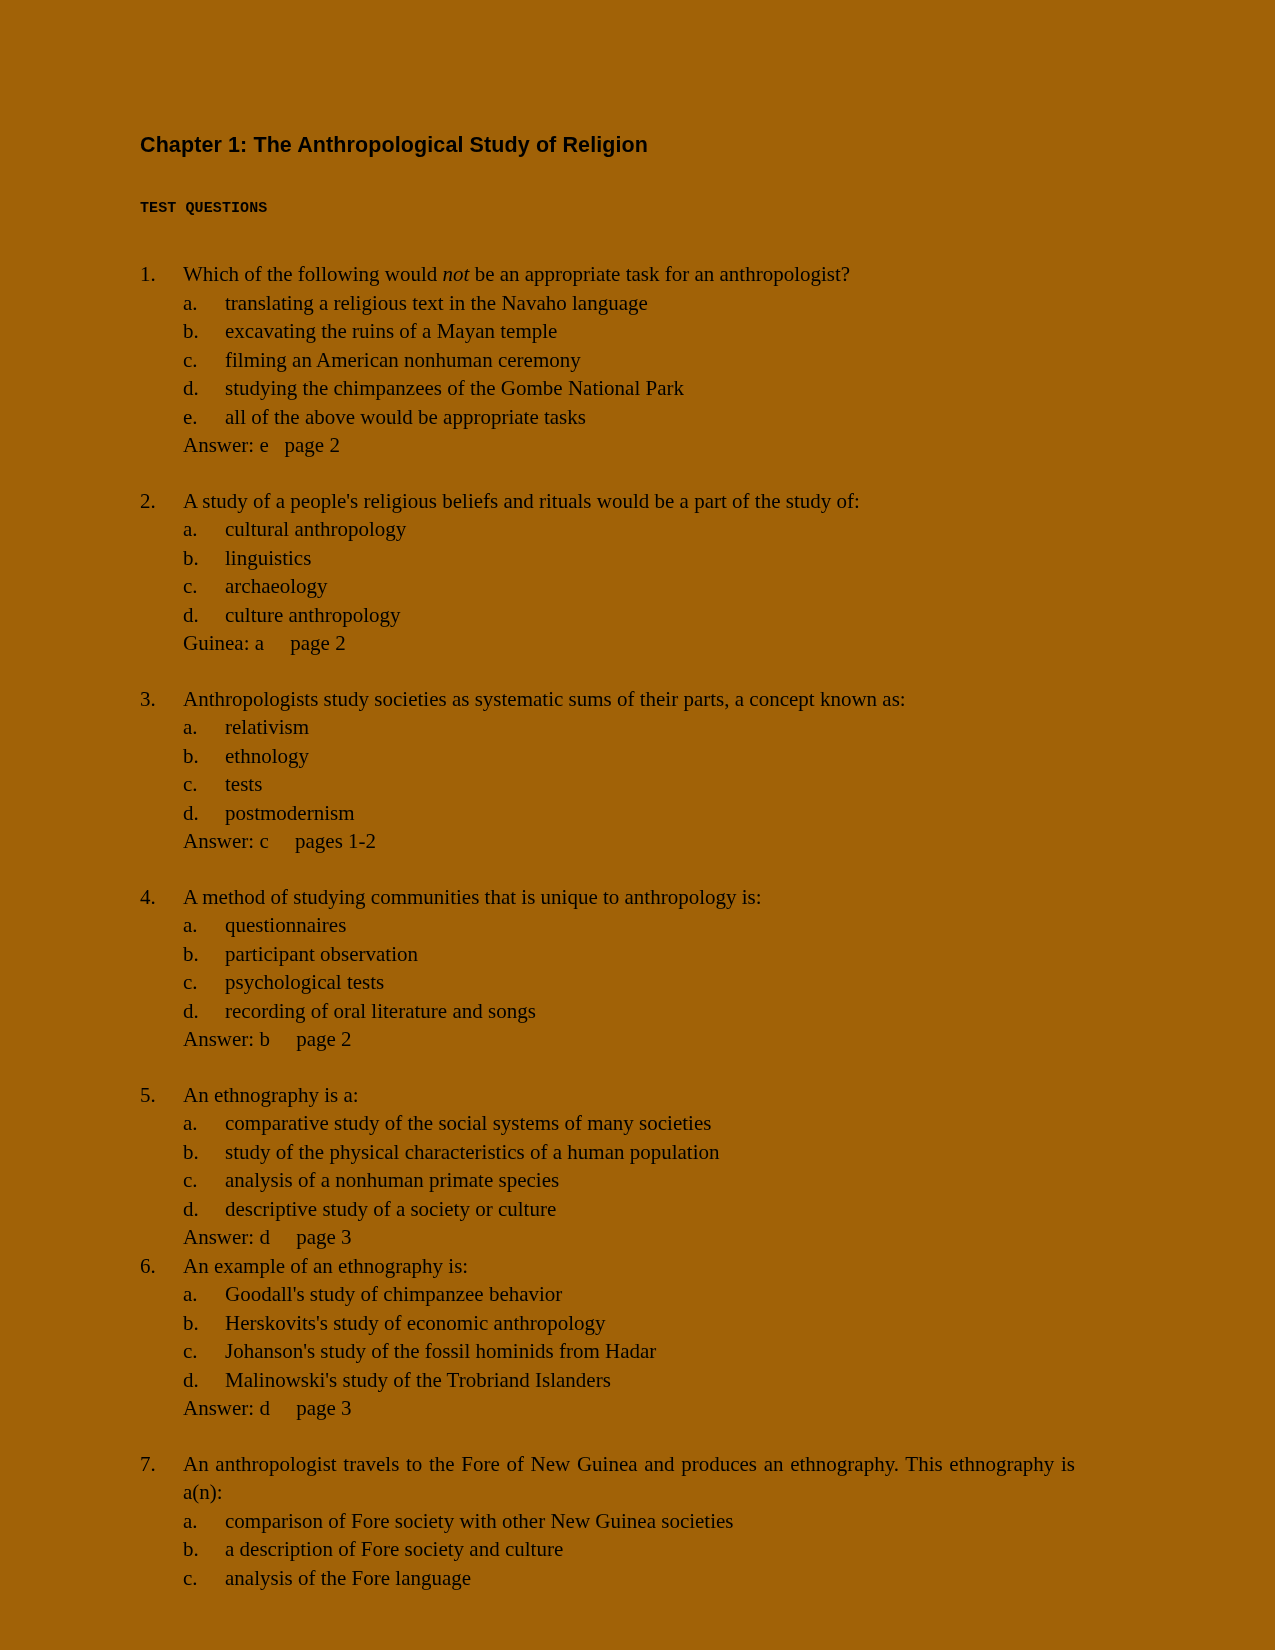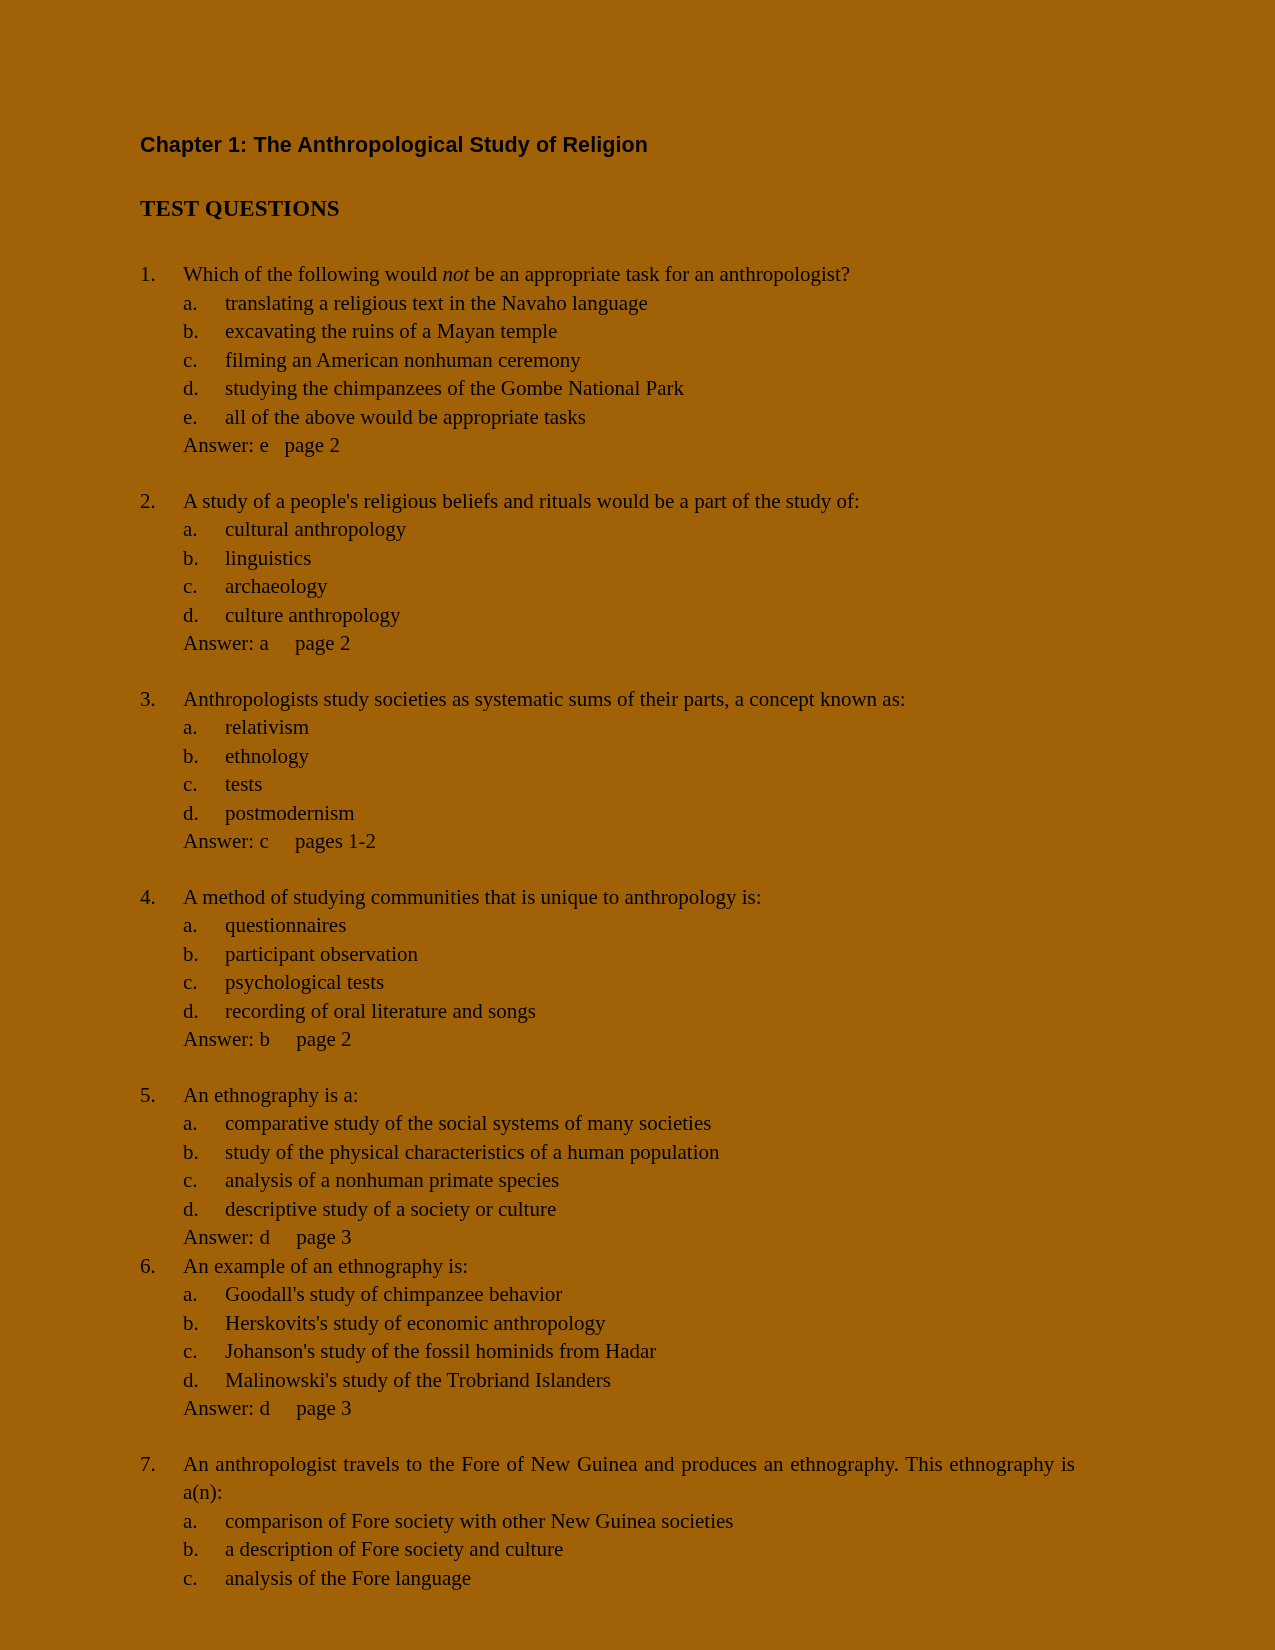--- a/index.html
+++ b/index.html
@@ -30,23 +30,23 @@
   
   .chapter-title {
     font-family: "Liberation Sans", "DejaVu Sans", sans-serif;
     font-weight: bold;
     font-size: 21.5px;
     line-height: 26px;
     letter-spacing: 0.1px;
     margin: 0 0 38px 0;
   }
   .test-questions-heading {
-    font-family: Liberation Serif, serif;
+    font-family: Liberation Mono, monospace;
     font-weight: bold;
-    font-size: 23px;
+    font-size: 15px;
     line-height: 26px;
     letter-spacing: 0.1px;
     margin: 6px 0 38px 0;
   }
   .section-heading {
     font-family: "Liberation Serif", "DejaVu Serif", serif;
     font-weight: bold;
     font-size: 21.5px;
     line-height: 26px;
     margin: 0 0 36px 0;
@@ -162,21 +162,21 @@
         </div>
         <div class="question-block">
           <div class="q-row">
             <span class="q-num">2.</span>
             <span class="q-text">A study of a people's religious beliefs and rituals would be a part of the study of:</span>
           </div>
           <ul class="options">
             <li class="opt-row two-col"><span class="opt col-a"><span class="opt-label">a.</span><span class="opt-text">cultural anthropology</span></span><span class="opt col-b"><span class="opt-label">b.</span><span class="opt-text">linguistics</span></span></li>
             <li class="opt-row two-col"><span class="opt col-a"><span class="opt-label">c.</span><span class="opt-text">archaeology</span></span><span class="opt col-b"><span class="opt-label">d.</span><span class="opt-text">culture anthropology</span></span></li>
           </ul>
-          <div class="answer-row"><span class="answer-label">Answer: a</span><span>     </span><span class="answer-page">page 2</span></div>
+          <div class="answer-row"><span class="answer-label">Guinea: a</span><span>     </span><span class="answer-page">page 2</span></div>
         </div>
         <div class="question-block">
           <div class="q-row">
             <span class="q-num">3.</span>
             <span class="q-text">Anthropologists study societies as systematic sums of their parts, a concept known as:</span>
           </div>
           <ul class="options">
             <li class="opt-row two-col"><span class="opt col-a"><span class="opt-label">a.</span><span class="opt-text">relativism</span></span><span class="opt col-b"><span class="opt-label">b.</span><span class="opt-text">ethnology</span></span></li>
             <li class="opt-row two-col"><span class="opt col-a"><span class="opt-label">c.</span><span class="opt-text">tests</span></span><span class="opt col-b"><span class="opt-label">d.</span><span class="opt-text">postmodernism</span></span></li>
           </ul>

